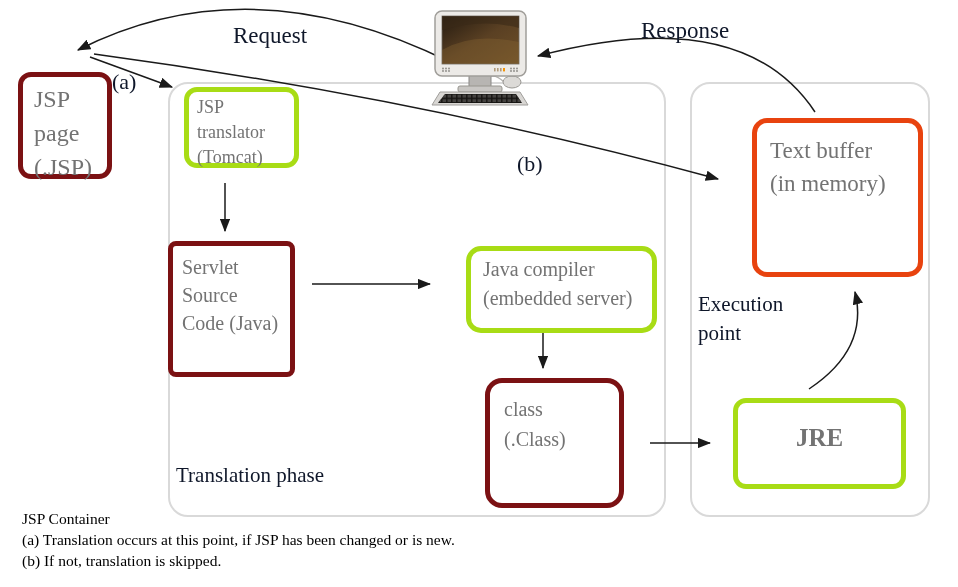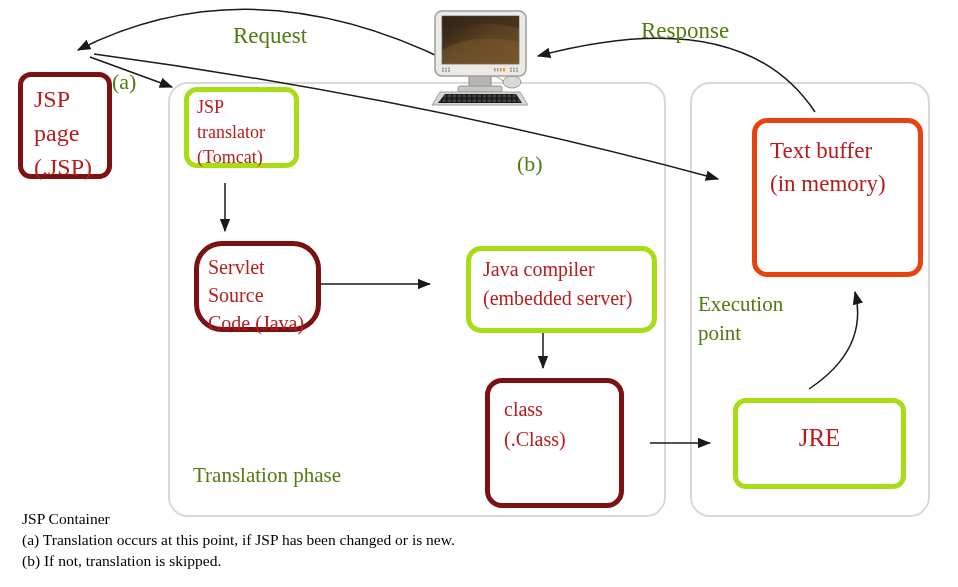--- a/index.html
+++ b/index.html
@@ -5,53 +5,53 @@
   html,body{margin:0;padding:0;background:#ffffff;}
   #canvas{
     position:relative;width:958px;height:587px;background:#ffffff;overflow:hidden;
     font-family:"Liberation Serif","DejaVu Serif",serif;color:var(--text,#000);
   }
   .container{
     position:absolute;border:2px solid var(--container-border,#d9d9d9);
     border-radius:20px;background:transparent;box-sizing:border-box;
   }
   .node{
-    position:absolute;background:#ffffff;box-sizing:border-box;color:#b91c1c;
+    position:absolute;background:#ffffff;box-sizing:border-box;color:#737373;
   }
   .node .ln{display:block;}
   .maroon{border:5px solid var(--maroon,#7b1113);}
   .green{border:5px solid var(--green,#a8dc15);}
   .orange{border:5px solid var(--orange,#e8430f);}
-  .lbl{position:absolute;white-space:nowrap;color:#4d7c0f;}
+  .lbl{position:absolute;white-space:nowrap;color:#0f172a;}
   .arrow{stroke:var(--arrow,#1a1a1a);stroke-width:1.5;fill:none;}
   .ah{fill:var(--arrow,#1a1a1a);}
   #arrows,#computer{position:absolute;}
   .footnotes{position:absolute;left:22px;top:508px;font-size:15.5px;line-height:21px;}
 
   
   #jsp-page{left:18px;top:72px;width:94px;height:107px;border-radius:13px;
             font-size:24px;line-height:34px;padding:5px 0 0 11px;}
   #jsp-translator{left:184px;top:87px;width:115px;height:81px;border-radius:13px;
             font-size:18px;line-height:25px;padding:3px 0 0 8px;}
-  #servlet-source{left:194px;top:241px;width:127px;height:91px;border-radius:28px;
+  #servlet-source{left:168px;top:241px;width:127px;height:136px;border-radius:8px;
             font-size:20px;line-height:28px;padding:7px 0 0 9px;}
   #java-compiler{left:466px;top:246px;width:191px;height:87px;border-radius:15px;
             font-size:20px;line-height:29px;padding:4px 0 0 12px;}
   #server-class{left:485px;top:378px;width:139px;height:130px;border-radius:17px;
             font-size:20px;line-height:30px;padding:11px 0 0 14px;}
   #text-buffer{left:752px;top:118px;width:171px;height:159px;border-radius:15px;
             font-size:23px;line-height:33px;padding:11px 16px 0 13px;}
   #jre{left:733px;top:398px;width:173px;height:91px;border-radius:13px;
-            font-size:25px;text-align:center;padding-top:21px;}
+            font-size:25px;text-align:center;padding-top:21px;font-weight:bold;}
 
   #lbl-request{left:233px;top:23px;font-size:23px;}
   #lbl-response{left:641px;top:18px;font-size:23px;}
   #lbl-a{left:112px;top:69px;font-size:22px;}
   #lbl-b{left:517px;top:151px;font-size:22px;}
-  #lbl-translation{left:176px;top:463px;font-size:21px;margin-left:17px;}
+  #lbl-translation{left:176px;top:463px;font-size:21px;}
   #lbl-execution{left:698px;top:290px;font-size:21px;line-height:29px;
                  width:110px;white-space:normal;}
 </style>
 </head>
 <body>
 
 <div id="canvas">
 
   <div class="container" id="translation-container" style="left:168px;top:82px;width:498px;height:435px;"></div>
   <div class="container" id="execution-container" style="left:690px;top:82px;width:240px;height:435px;"></div>

